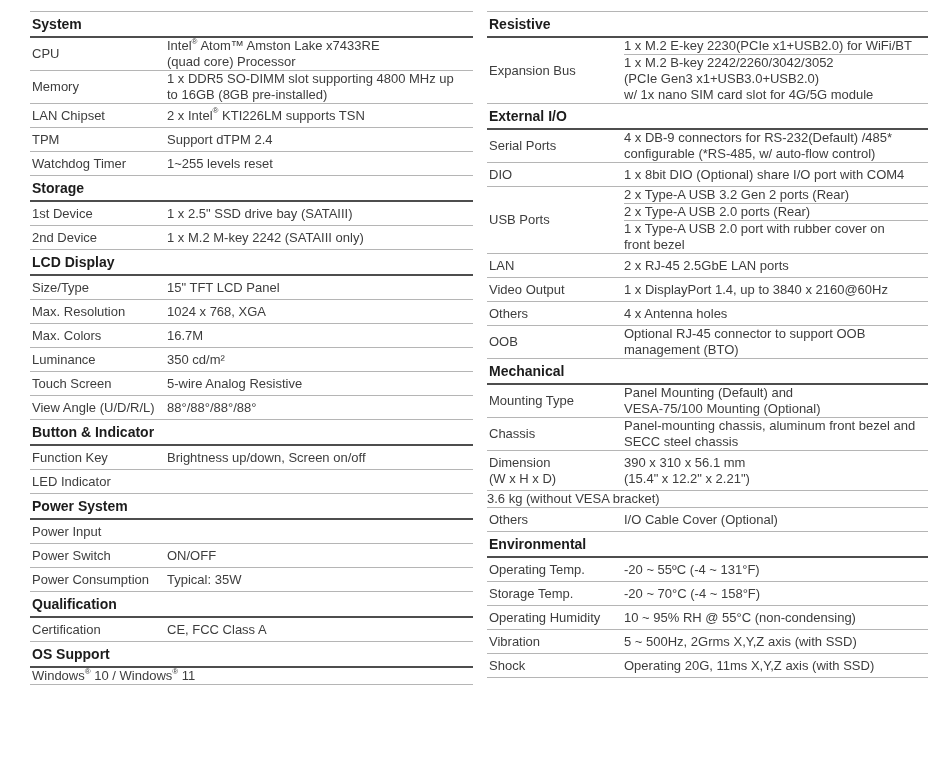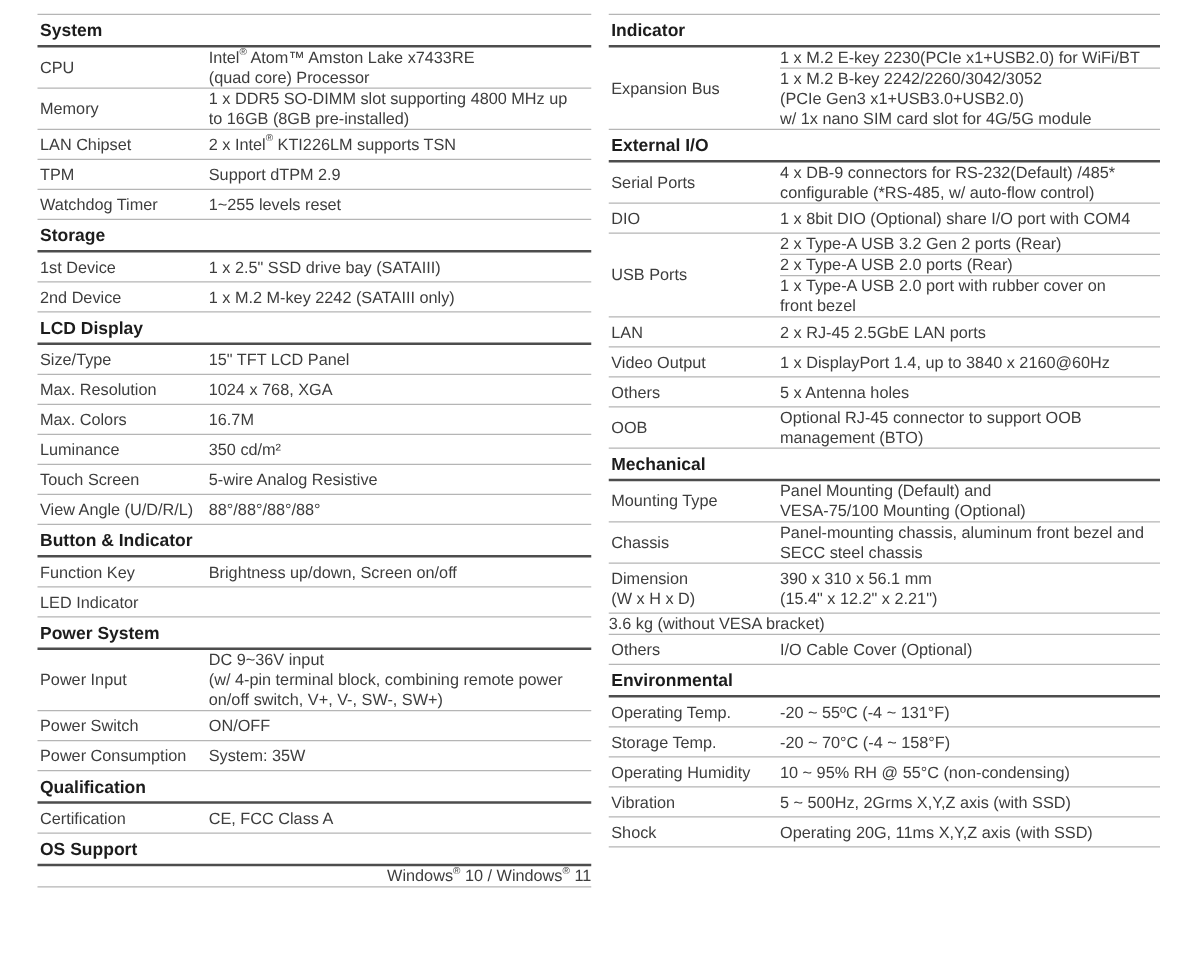--- a/index.html
+++ b/index.html
@@ -26,21 +26,21 @@
     font-size:13px; line-height:16px; color:#3d3d3d;
   }
   .lbl {
     width:137px; flex:none; box-sizing:border-box;
     padding:3.5px 4px 3.5px 2px;
     white-space:pre-line;
   }
   .val { flex:1; min-width:0; }
   .v { padding:0 0; white-space:pre-line; }
   .v + .v { border-top:1px solid #b5b5b5; }
-  .row-full .val { padding-left:2px;text-align:right; }
+  .row-full .val { padding-left:2px; }
   sup.reg { font-size:8px; line-height:0; position:relative; top:-1px; }
 </style>
 </head>
 <body>
 
 <div class="page">
 
   <div class="col col-left spec">
 
     <div class="sec-title">System</div>
@@ -60,21 +60,21 @@
     </div>
     <div class="row">
       <div class="lbl">LAN Chipset</div>
       <div class="val">
           <div class="v">2 x Intel<sup class="reg">®</sup> KTI226LM supports TSN</div>
         </div>
     </div>
     <div class="row">
       <div class="lbl">TPM</div>
       <div class="val">
-          <div class="v">Support dTPM 2.9</div>
+          <div class="v">Support dTPM 2.4</div>
         </div>
     </div>
     <div class="row">
       <div class="lbl">Watchdog Timer</div>
       <div class="val">
           <div class="v">1~255 levels reset</div>
         </div>
     </div>
 
     <div class="sec-title">Storage</div>
@@ -136,36 +136,31 @@
           <div class="v">Brightness up/down, Screen on/off</div>
         </div>
     </div>
     <div class="row">
       <div class="lbl">LED Indicator</div>
     </div>
 
     <div class="sec-title">Power System</div>
     <div class="row">
       <div class="lbl">Power Input</div>
-      <div class="val">
-          <div class="v">DC 9~36V input
-(w/ 4-pin terminal block, combining remote power
-on/off switch, V+, V-, SW-, SW+)</div>
-        </div>
     </div>
     <div class="row">
       <div class="lbl">Power Switch</div>
       <div class="val">
           <div class="v">ON/OFF</div>
         </div>
     </div>
     <div class="row">
       <div class="lbl">Power Consumption</div>
       <div class="val">
-          <div class="v">System: 35W</div>
+          <div class="v">Typical: 35W</div>
         </div>
     </div>
 
     <div class="sec-title">Qualification</div>
     <div class="row">
       <div class="lbl">Certification</div>
       <div class="val">
           <div class="v">CE, FCC Class A</div>
         </div>
     </div>
@@ -174,21 +169,21 @@
     <div class="row row-full">
       <div class="val">
           <div class="v">Windows<sup class="reg">®</sup> 10 / Windows<sup class="reg">®</sup> 11</div>
         </div>
     </div>
 
   </div>
 
   <div class="col col-right spec">
 
-    <div class="sec-title">Indicator</div>
+    <div class="sec-title">Resistive</div>
     <div class="row">
       <div class="lbl">Expansion Bus</div>
       <div class="val">
         <div class="v">1 x M.2 E-key 2230(PCIe x1+USB2.0) for WiFi/BT</div>
         <div class="v">1 x M.2 B-key 2242/2260/3042/3052
 (PCIe Gen3 x1+USB3.0+USB2.0)
 w/ 1x nano SIM card slot for 4G/5G module</div>
       </div>
     </div>
 
@@ -223,21 +218,21 @@
     </div>
     <div class="row">
       <div class="lbl">Video Output</div>
       <div class="val">
           <div class="v">1 x DisplayPort 1.4, up to 3840 x 2160@60Hz</div>
         </div>
     </div>
     <div class="row">
       <div class="lbl">Others</div>
       <div class="val">
-          <div class="v">5 x Antenna holes</div>
+          <div class="v">4 x Antenna holes</div>
         </div>
     </div>
     <div class="row">
       <div class="lbl">OOB</div>
       <div class="val">
           <div class="v">Optional RJ-45 connector to support OOB
 management (BTO)</div>
         </div>
     </div>
 

